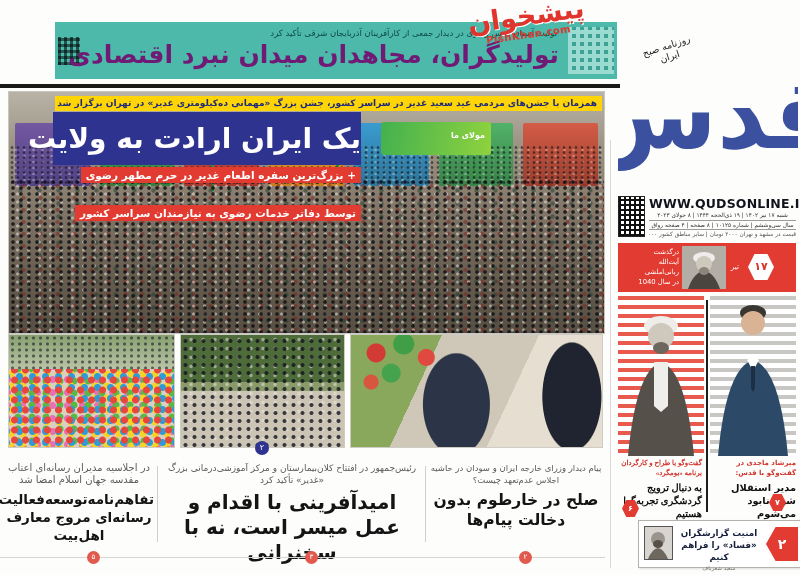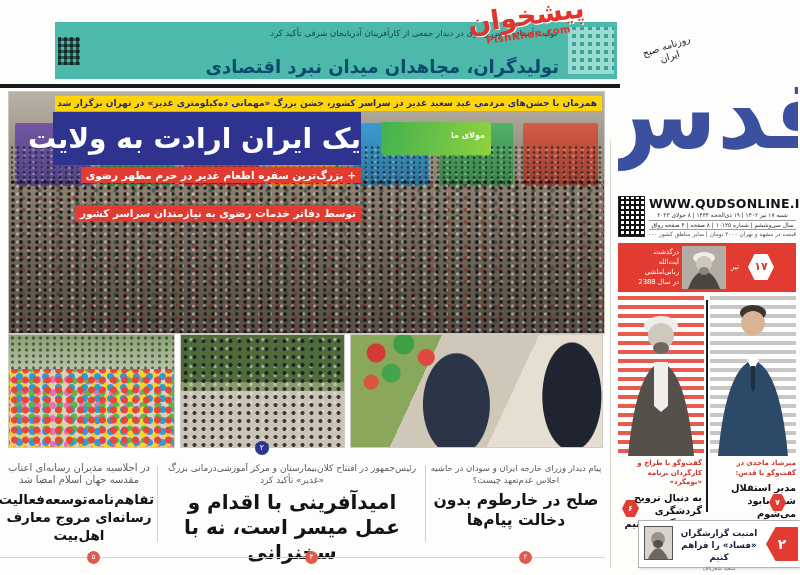--- a/index.html
+++ b/index.html
@@ -2,21 +2,21 @@
 <html><head>
 <meta charset="utf-8">
 <style>
   html,body{margin:0;padding:0;background:#f4f3f1;}
   .page{position:relative;width:800px;height:575px;background:#fdfdfc;overflow:hidden;
         font-family:"DejaVu Sans",sans-serif;}
 
   
   .banner{position:absolute;left:55px;top:22px;width:562px;height:57px;background:#4cb9ab;}
   .banner-kicker{position:absolute;right:60px;top:6px;font-size:8.5px;color:#0f4a43;direction:rtl;}
-  .banner-title{position:absolute;right:58px;top:18px;font-size:18px;font-weight:bold;color:#0c4a6e;direction:rtl;white-space:nowrap;margin-top:16px;}
+  .banner-title{position:absolute;right:58px;top:18px;font-size:25px;font-weight:bold;color:#701a75;direction:rtl;white-space:nowrap;}
   .pxdeco{position:absolute;background:
       repeating-linear-gradient(90deg,rgba(0,0,0,.55) 0 3px,transparent 3px 6px),
       repeating-linear-gradient(0deg,rgba(0,0,0,.5) 0 3px,transparent 3px 6px);}
   .pxdeco.left{left:3px;top:15px;width:22px;height:28px;}
   .pxdeco.right{right:3px;top:5px;width:46px;height:47px;background:
       repeating-linear-gradient(90deg,#9adcd2 0 4px,transparent 4px 8px),
       repeating-linear-gradient(0deg,#9adcd2 0 4px,#3da295 4px 8px);}
   .black-rule{position:absolute;left:0;top:84px;width:620px;height:4px;background:#191919;}
 
   
@@ -131,21 +131,21 @@
       color:#d8352b;font-weight:bold;font-size:11px;line-height:26px;text-align:center;}
 
   .portrait{position:absolute;top:296px;width:86px;height:160px;overflow:hidden;}
   .por-left{left:618px;background:repeating-linear-gradient(180deg,#e8594e 0 4px,#fff 4px 9px);}
   .por-right{left:710px;background:repeating-linear-gradient(180deg,#c9c7c3 0 4px,#fff 4px 9px);}
   .por-div{position:absolute;left:706px;top:300px;width:2px;height:212px;background:#1c1c1c;}
 
   .intv{position:absolute;top:459px;direction:rtl;text-align:right;}
   .intv .k{color:#d0342c;font-size:7px;line-height:9.5px;font-weight:bold;}
   .intv .h{color:#101010;font-weight:bold;font-size:9.8px;line-height:13px;margin-top:3px;}
-  .intvL{left:618px;width:84px;}
+  .intvL{left:618px;width:84px;font-family:Liberation Serif, serif;}
   .intvR{left:712px;width:84px;}
   .hex{position:absolute;width:17px;height:17px;background:#e23b31;color:#fff;font-size:8px;font-weight:bold;
       line-height:17px;text-align:center;clip-path:polygon(25% 0,75% 0,100% 50%,75% 100%,25% 100%,0 50%);}
   .hex6{left:622px;top:500px;} .hex7{left:769px;top:494px;}
 
   .note{position:absolute;left:630px;top:520px;width:166px;height:48px;background:#fff;border:1px solid #b5b2ad;
       box-sizing:border-box;box-shadow:1px 1px 2px rgba(0,0,0,.12);margin-left:8px;}
   .note-photo{position:absolute;left:5px;top:5px;width:27px;height:32px;background:#d8d5d0;border:1px solid #555;overflow:hidden;}
   .note-text{position:absolute;left:36px;top:6px;width:88px;direction:rtl;text-align:center;}
   .note-text .h{font-size:8.8px;font-weight:bold;color:#17203a;line-height:12px;}
@@ -243,21 +243,21 @@
       <div>سال سی‌وششم | شماره ۱۰۱۲۵ | ۸ صفحه | ۴ صفحه رواق</div>
       <div>قیمت در مشهد و تهران ۲۰۰۰ تومان | سایر مناطق کشور ۳۰۰۰ تومان</div>
     </div>
   </div>
 
   <div class="anniv">
     <div class="anniv-text">
       <span style="display:block">درگذشت</span>
       <span style="display:block">آیت‌الله</span>
       <span style="display:block">ربانی‌املشی</span>
-      <span style="display:block">در سال 2388</span>
+      <span style="display:block">در سال 1040</span>
     </div>
     <div class="anniv-photo">
       <svg width="44" height="43" viewBox="0 0 44 43">
         <rect width="44" height="43" fill="#b3aea5"></rect>
         <ellipse cx="22" cy="12" rx="11" ry="6" fill="#efedea"></ellipse>
         <circle cx="22" cy="18" r="8" fill="#cfc8bd"></circle>
         <path d="M6 43 Q12 26 22 25 Q32 26 38 43 Z" fill="#4a453f"></path>
         <ellipse cx="22" cy="25" rx="5" ry="4" fill="#8c857b"></ellipse>
       </svg>
     </div>

